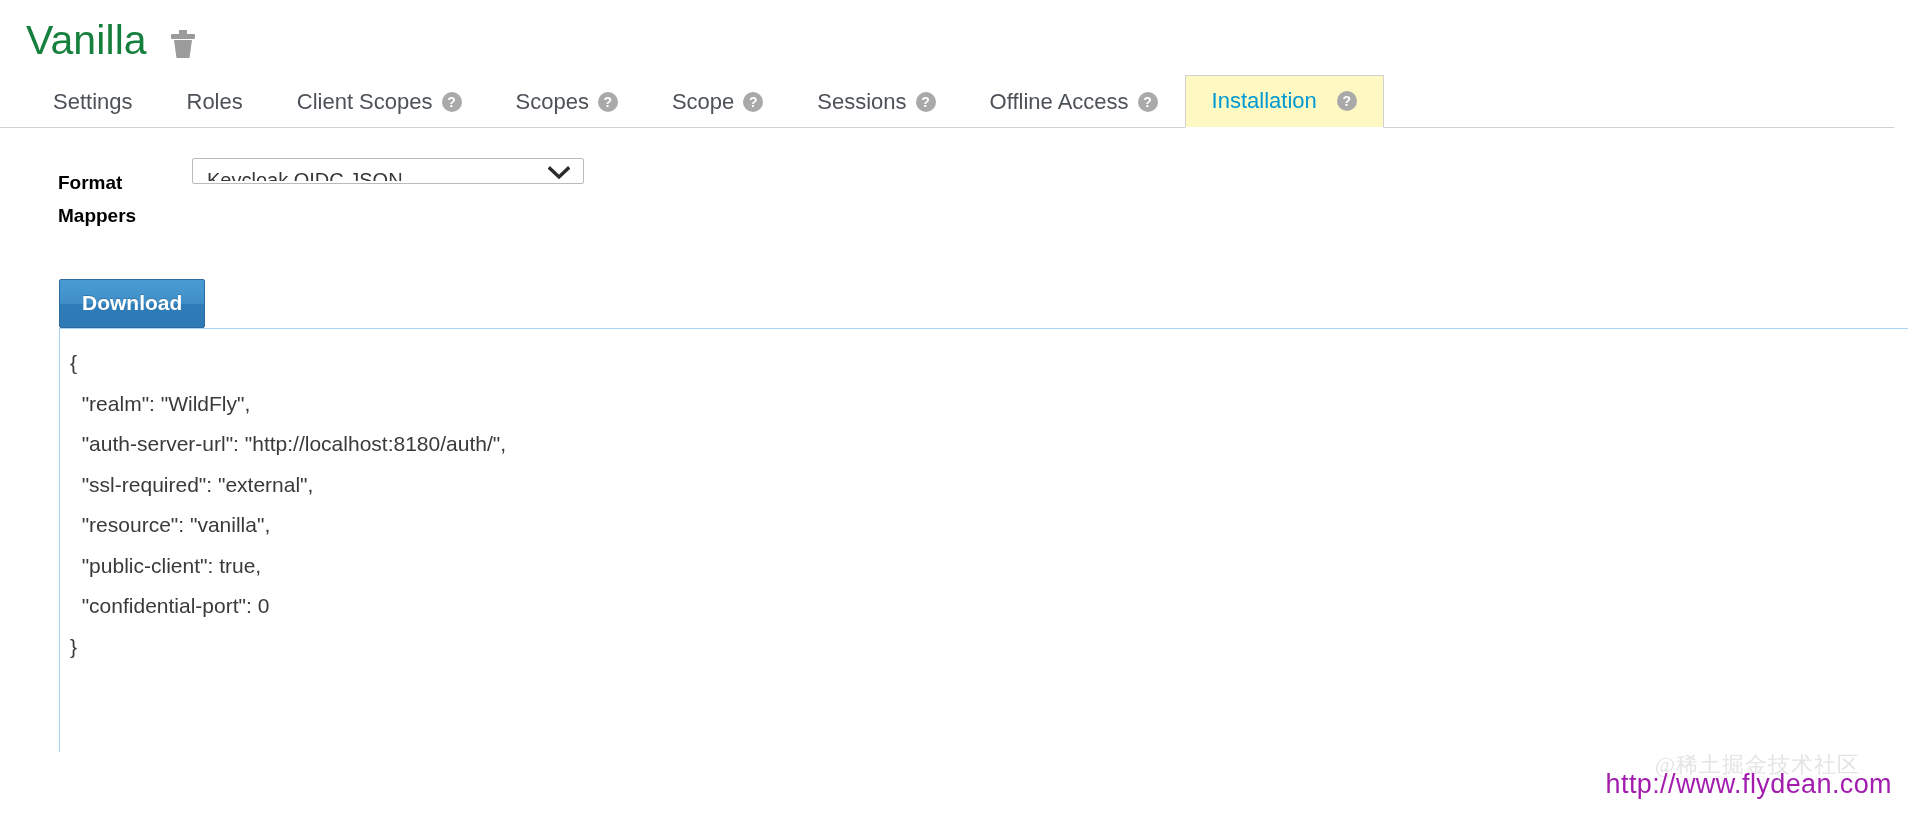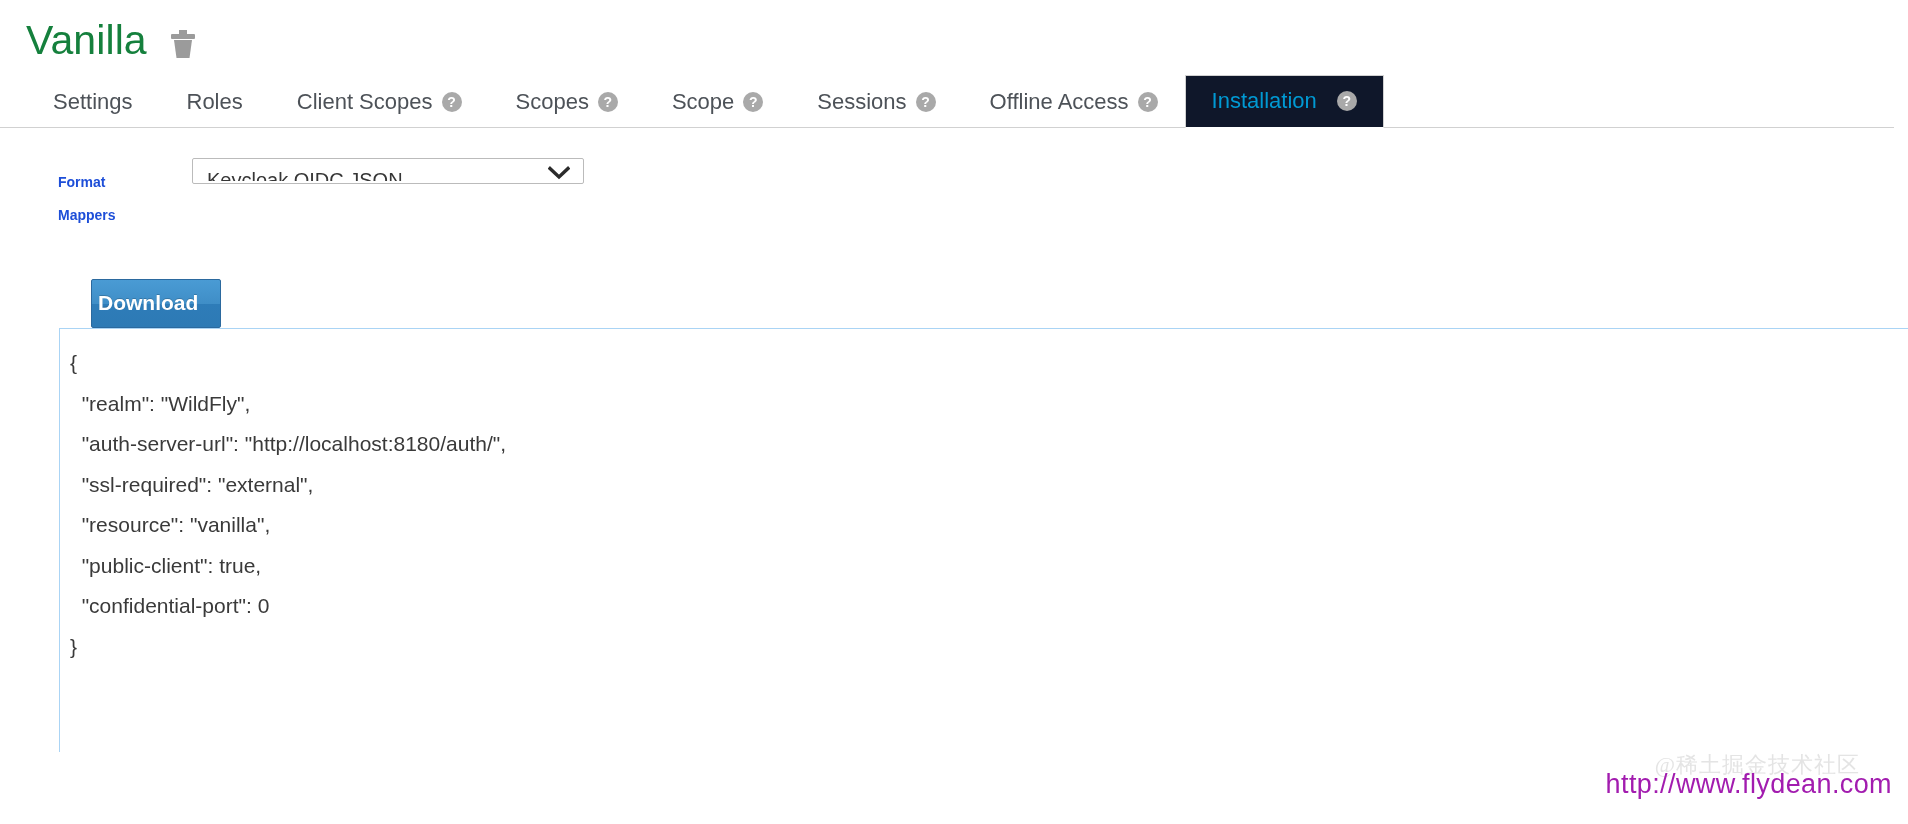--- a/index.html
+++ b/index.html
@@ -62,21 +62,21 @@
     white-space: nowrap;
     border: 1px solid transparent;
     border-bottom: none;
     background: transparent;
     line-height: 1.2;
     position: relative;
     top: 1px;
   }
   .tab.active {
     color: #0099d3;
-    background: #0f172a;
+    background: #fef9c3;
     border: 1px solid #d1d1d1;
     border-bottom: 1px solid #ffffff;
     border-top: 1px solid #d1d1d1;
     gap: 20px;
   }
   .help-icon {
     display: inline-block;
     width: 20px;
     height: 20px;
     border-radius: 50%;
@@ -95,23 +95,23 @@
   .form-area {
     padding-top: 30px;
   }
   .form-row {
     display: flex;
     align-items: flex-start;
     padding-left: 26px;
   }
   .form-label {
     width: 166px;
-    font-size: 14px;
+    font-size: 19px;
     font-weight: bold;
-    color: #1d4ed8;
+    color: #000000;
     line-height: 33px;
     padding-top: 8px;
     padding-left: 32px;
   }
   .select-wrap {
     position: relative;
     width: 392px;
   }
   .format-select {
     width: 100%;
@@ -143,28 +143,27 @@
   .download-row {
     padding-left: 59px;
     margin-top: 47px;
   }
   .download-btn {
     display: inline-block;
     font-family: "Liberation Sans", "DejaVu Sans", sans-serif;
     font-size: 21px;
     font-weight: bold;
     color: #ffffff;
-    padding: 11px 22px 12px 6px;
+    padding: 11px 22px 12px 22px;
     background: linear-gradient(to bottom, #4a9bd4 0%, #3f8ec7 50%, #2e7cb8 51%, #2d7ab5 100%);
     border: 1px solid #2b699e;
     border-radius: 2px;
     cursor: pointer;
     line-height: 1.15;
     text-shadow: 0 -1px 0 rgba(0,0,0,0.18);
-    margin-left: 32px;
   }
 
   
   .json-box {
     margin-left: 59px;
     margin-right: 0;
     border: 1px solid #aad4f5;
     border-right: none;
     border-bottom: none;
     background: #ffffff;

